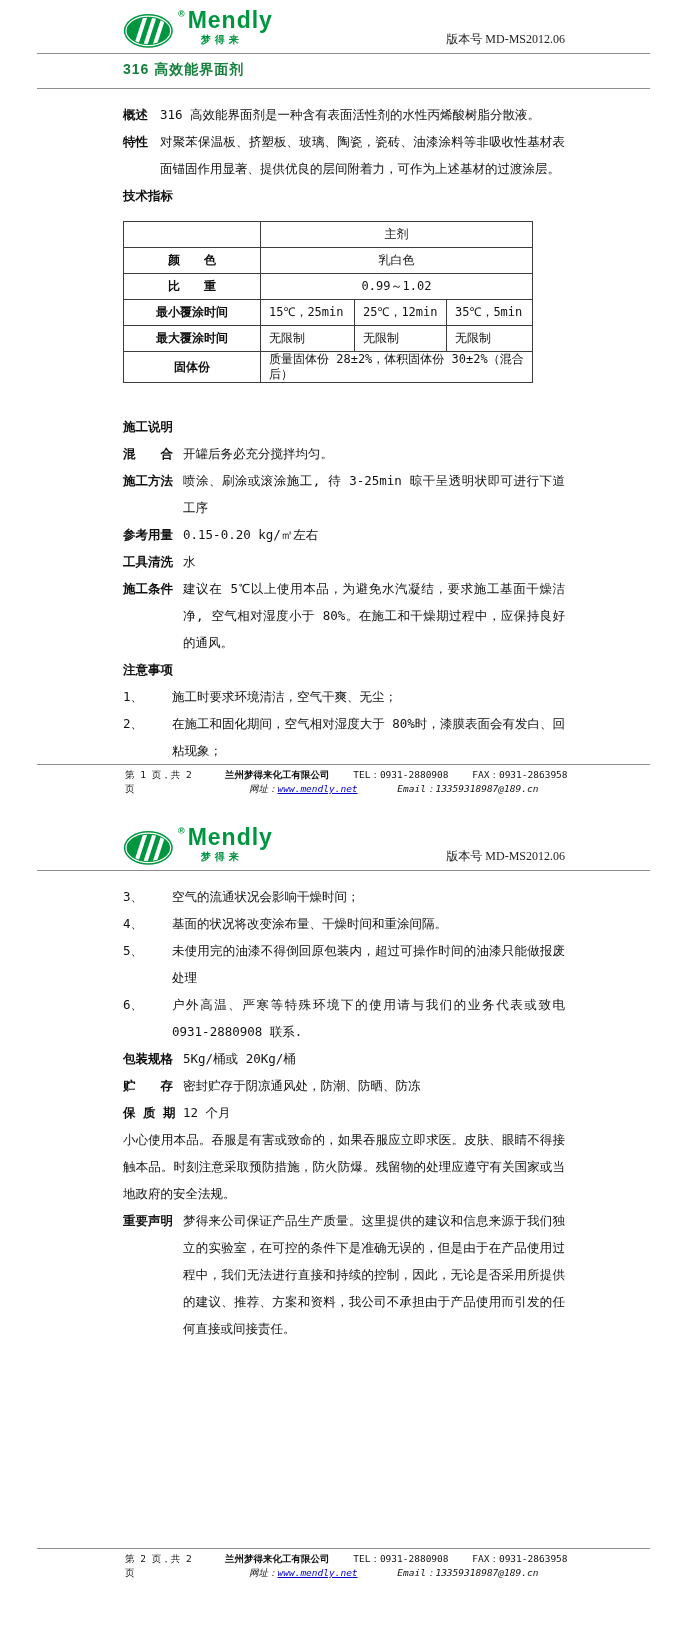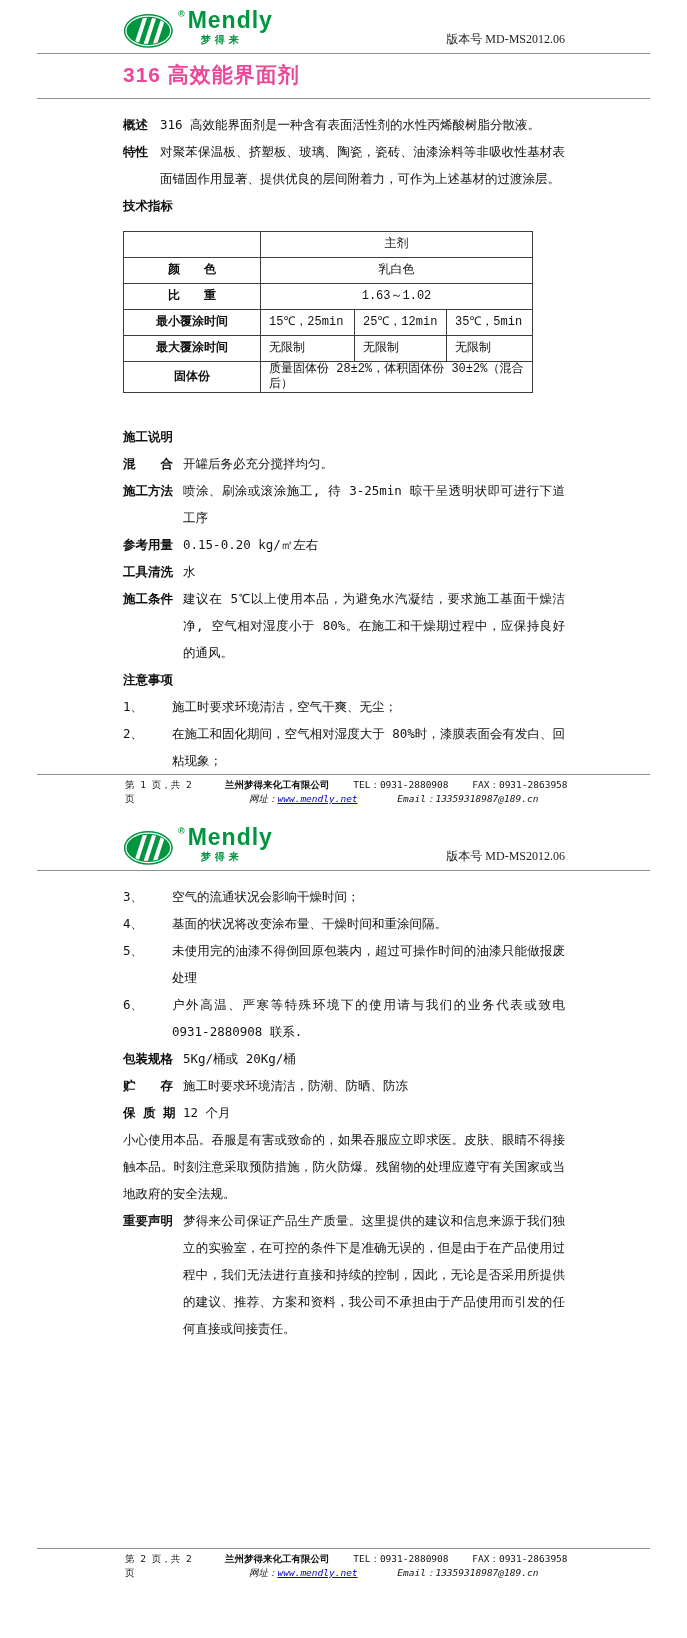--- a/index.html
+++ b/index.html
@@ -20,36 +20,36 @@
   .logo svg{display:block;}
   .reg{color:#009640;font-size:9px;font-weight:bold;margin:0 1px 0 1px;line-height:9px;}
   .logo-text{margin-left:2px;}
   .logo-en{color:#009640;font-weight:bold;font-size:23px;line-height:21px;letter-spacing:1px;}
   .logo-cn{color:#009640;font-weight:bold;font-size:10px;line-height:17px;letter-spacing:4px;margin-left:13px;}
   .version{font-family:"Liberation Serif","DejaVu Serif",serif;font-size:12px;color:#222;padding-bottom:2px;}
   .rule{border:none;border-top:1px solid #8d8d8d;margin:0 37px;height:0;}
 
   
   .title{margin:4px 37px 0 37px;padding:3px 0 9px 86px;
-         font-size:21px;font-weight:bold;color:#ec4899;
+         font-size:14px;font-weight:bold;color:#15803d;
          border-bottom:1px solid #8d8d8d;letter-spacing:1px;}
 
   
   .content{padding:12px 122px 0 123px;font-size:12.5px;line-height:27px;
            font-family:"DejaVu Sans Mono","Liberation Sans",sans-serif;}
   .h{font-weight:bold;}
   .para{display:flex;}
   .para .lbl{flex:none;width:37px;font-weight:bold;}
   .para .txt{flex:1;text-align:justify;}
   .spec .lbl{width:60px;}
   .note .num{flex:none;width:49px;}
   .note .txt{flex:1;text-align:justify;}
 
   
-  table.spec-table{border-collapse:collapse;margin-top:12px;table-layout:fixed;width:409px;font-family:Liberation Mono, monospace;}
+  table.spec-table{border-collapse:collapse;margin-top:12px;table-layout:fixed;width:409px;}
   table.spec-table td{border:1px solid #3c3c3c;height:25px;padding:0 8px;
                       font-size:12px;line-height:15px;vertical-align:middle;}
   table.spec-table td.lab{font-weight:bold;text-align:center;}
   table.spec-table td.c{text-align:center;}
   .mt{margin-top:30px;}
 
   
   .pfooter{margin-top:auto;border-top:1px solid #8d8d8d;margin-left:37px;margin-right:37px;
            padding-top:3px;display:flex;font-size:9.5px;line-height:14px;
            font-family:"DejaVu Sans Mono","Liberation Sans",sans-serif;}
@@ -117,21 +117,21 @@
           <tr>
             <td class="lab"></td>
             <td colspan="3" class="c">主剂</td>
           </tr>
           <tr>
             <td class="lab">颜　　色</td>
             <td colspan="3" class="c">乳白色</td>
           </tr>
           <tr>
             <td class="lab">比　　重</td>
-            <td colspan="3" class="c">1.63～1.02</td>
+            <td colspan="3" class="c">0.99～1.02</td>
           </tr>
           <tr>
             <td class="lab">最小覆涂时间</td>
             <td>15℃，25min</td>
             <td>25℃，12min</td>
             <td>35℃，5min</td>
           </tr>
           <tr>
             <td class="lab">最大覆涂时间</td>
             <td>无限制</td>
@@ -237,21 +237,21 @@
         <span class="num">6、</span>
         <div class="txt">户外高温、严寒等特殊环境下的使用请与我们的业务代表或致电 0931-2880908 联系.</div>
       </div>
 
       <div class="para spec">
         <span class="lbl">包装规格</span>
         <div class="txt">5Kg/桶或 20Kg/桶</div>
       </div>
       <div class="para spec">
         <span class="lbl">贮　　存</span>
-        <div class="txt">施工时要求环境清洁，防潮、防晒、防冻</div>
+        <div class="txt">密封贮存于阴凉通风处，防潮、防晒、防冻</div>
       </div>
       <div class="para spec">
         <span class="lbl">保 质 期</span>
         <div class="txt">12 个月</div>
       </div>
       <div class="para spec">
         <div class="txt">小心使用本品。吞服是有害或致命的，如果吞服应立即求医。皮肤、眼睛不得接触本品。时刻注意采取预防措施，防火防爆。残留物的处理应遵守有关国家或当地政府的安全法规。</div>
       </div>
       <div class="para spec">
         <span class="lbl">重要声明</span>

